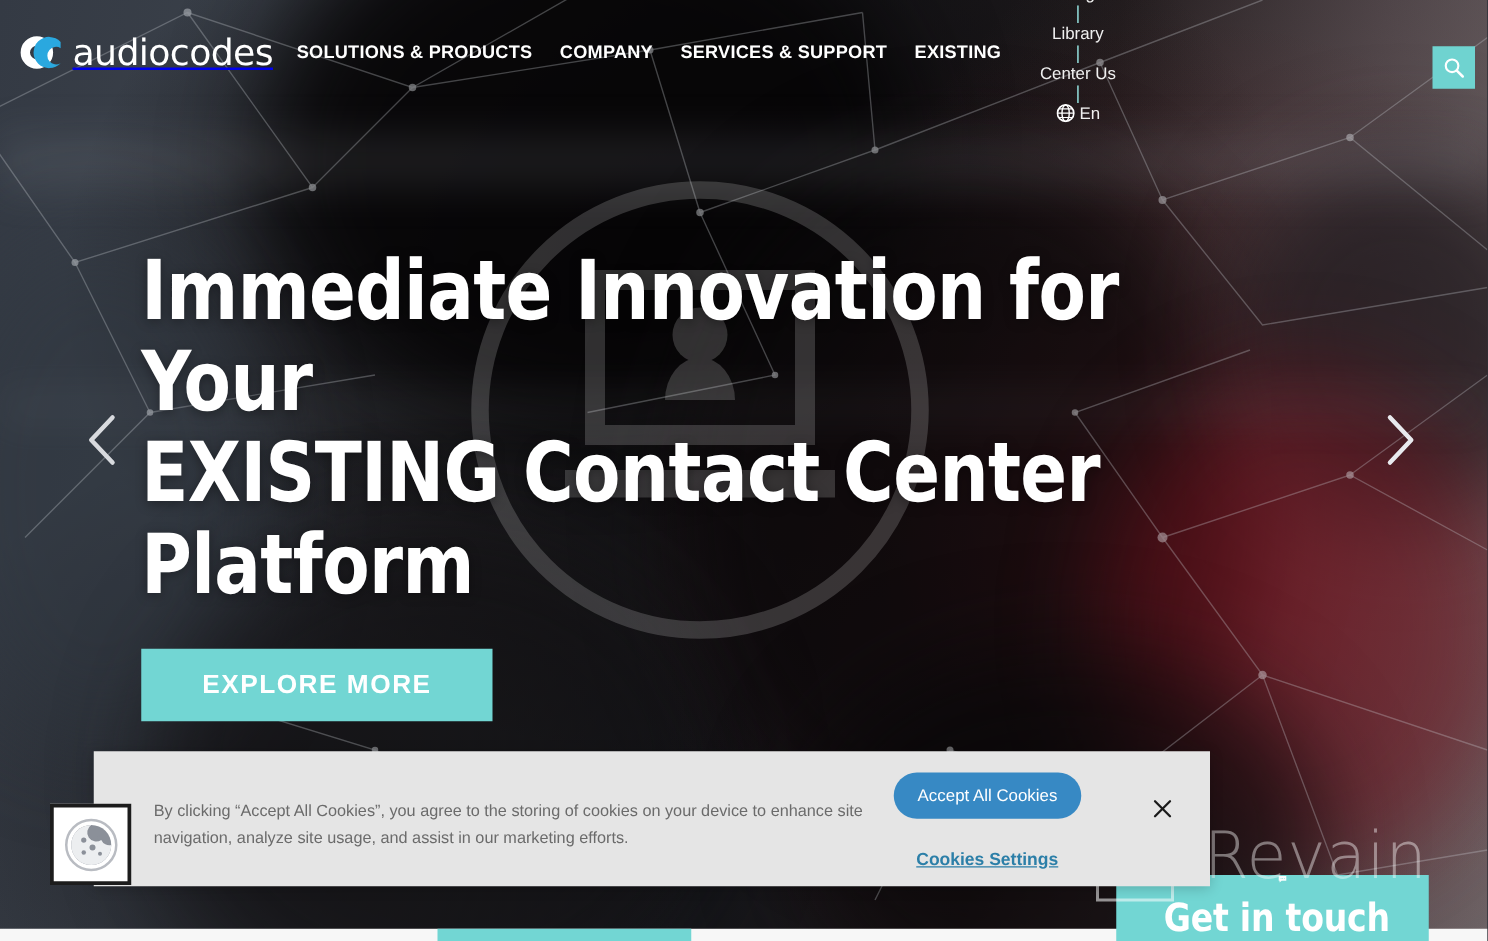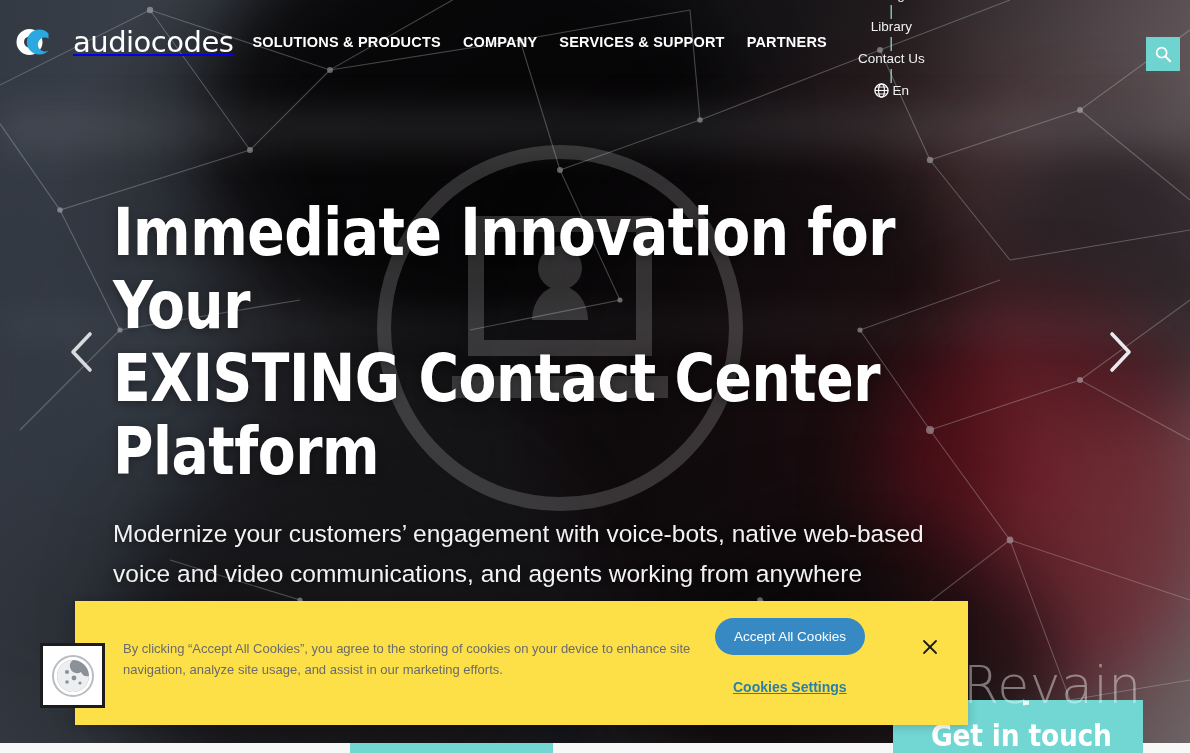--- a/index.html
+++ b/index.html
@@ -74,21 +74,21 @@
     z-index: 30;
   }
 
   .logo { display: flex; align-items: center; margin-left: 12px; }
   .logo-mark { display: block; }
   .logo-word {
     color: #ffffff;
     font-size: 29px;
     letter-spacing: -0.5px;
     font-weight: 400;
-    margin-left: 15px;
+    margin-left: 0;
     font-family: "DejaVu Sans", sans-serif;
   }
 
   .mainnav { display: flex; align-items: flex-end; margin-left: 8px; }
   .mainnav a {
     color: #ffffff;
     font-size: 14.5px;
     font-weight: bold;
     letter-spacing: .2px;
     text-decoration: none;
@@ -194,22 +194,22 @@
     background: #f7f7f7;
     z-index: 17;
   }
 
   
   .cookie-banner {
     position: absolute;
     left: 75px;
     top: 601px;
     width: 893px;
-    height: 124px;
-    background: #fde047;
+    height: 108px;
+    background: #e5e5e5;
     box-shadow: 0 1px 10px rgba(0,0,0,.20);
     z-index: 40;
   }
   .cookie-text {
     position: absolute;
     left: 48px;
     top: 37px;
     width: 600px;
     color: #6b6b6b;
     font-size: 13px;
@@ -388,29 +388,29 @@
         <path d="M17.5,4 A13,13 0 1 0 17.5,30 A13,13 0 1 0 17.5,4 Z M17.5,11.5 A5.5,5.5 0 1 1 17.5,22.5 A5.5,5.5 0 1 1 17.5,11.5 Z" fill="#ffffff"></path>
         <path d="M40.5,8.5 A12.5,12.5 0 1 0 40.5,25.5 A7,7 0 1 1 40.5,13.5 Z" fill="#2aa8df" transform="translate(-4,0)"></path>
       </svg>
       <span class="logo-word">audiocodes</span>
     </a>
 
     <nav class="mainnav">
       <a href="#">SOLUTIONS &amp; PRODUCTS</a>
       <a href="#">COMPANY</a>
       <a href="#">SERVICES &amp; SUPPORT</a>
-      <a href="#">PARTNERS</a>
+      <a href="#">EXISTING</a>
     </nav>
 
     <nav class="subnav">
       <a href="#">Blog</a>
       <span class="sep">|</span>
       <a href="#">Library</a>
       <span class="sep">|</span>
-      <a href="#">Contact Us</a>
+      <a href="#">Center Us</a>
       <span class="sep">|</span>
       <a href="#" class="lang">
         <svg width="15" height="15" viewBox="0 0 16 16">
           <circle cx="8" cy="8" r="7" fill="none" stroke="#ffffff" stroke-width="1.4"></circle>
           <ellipse cx="8" cy="8" rx="3.1" ry="7" fill="none" stroke="#ffffff" stroke-width="1.2"></ellipse>
           <line x1="1" y1="8" x2="15" y2="8" stroke="#ffffff" stroke-width="1.2"></line>
           <line x1="2.2" y1="4.3" x2="13.8" y2="4.3" stroke="#ffffff" stroke-width="1"></line>
           <line x1="2.2" y1="11.7" x2="13.8" y2="11.7" stroke="#ffffff" stroke-width="1"></line>
         </svg>
         <span>En</span>
@@ -423,24 +423,20 @@
         <line x1="12.7" y1="12.7" x2="18" y2="18" stroke="#ffffff" stroke-width="2.2" stroke-linecap="round"></line>
       </svg>
     </button>
   </div>
 
   <div class="hero-content">
     <h1 class="hero-title">
       <span>Immediate Innovation for Your</span><br>
       <span>EXISTING Contact Center Platform</span>
     </h1>
-    <p class="hero-sub">
-      <span>Modernize your customers’ engagement with voice-bots, native web-based</span><br>
-      <span>voice and video communications, and agents working from anywhere</span>
-    </p>
     <a class="explore-btn" href="#">EXPLORE MORE</a>
   </div>
 
   <div class="carousel-arrow prev">
     <svg width="32" height="46" viewBox="0 0 32 46">
       <polyline points="24,5 7,23 24,41" fill="none" stroke="#d8dade" stroke-width="3.6" stroke-linecap="round" stroke-linejoin="round"></polyline>
     </svg>
   </div>
   <div class="carousel-arrow next">
     <svg width="32" height="46" viewBox="0 0 32 46">

